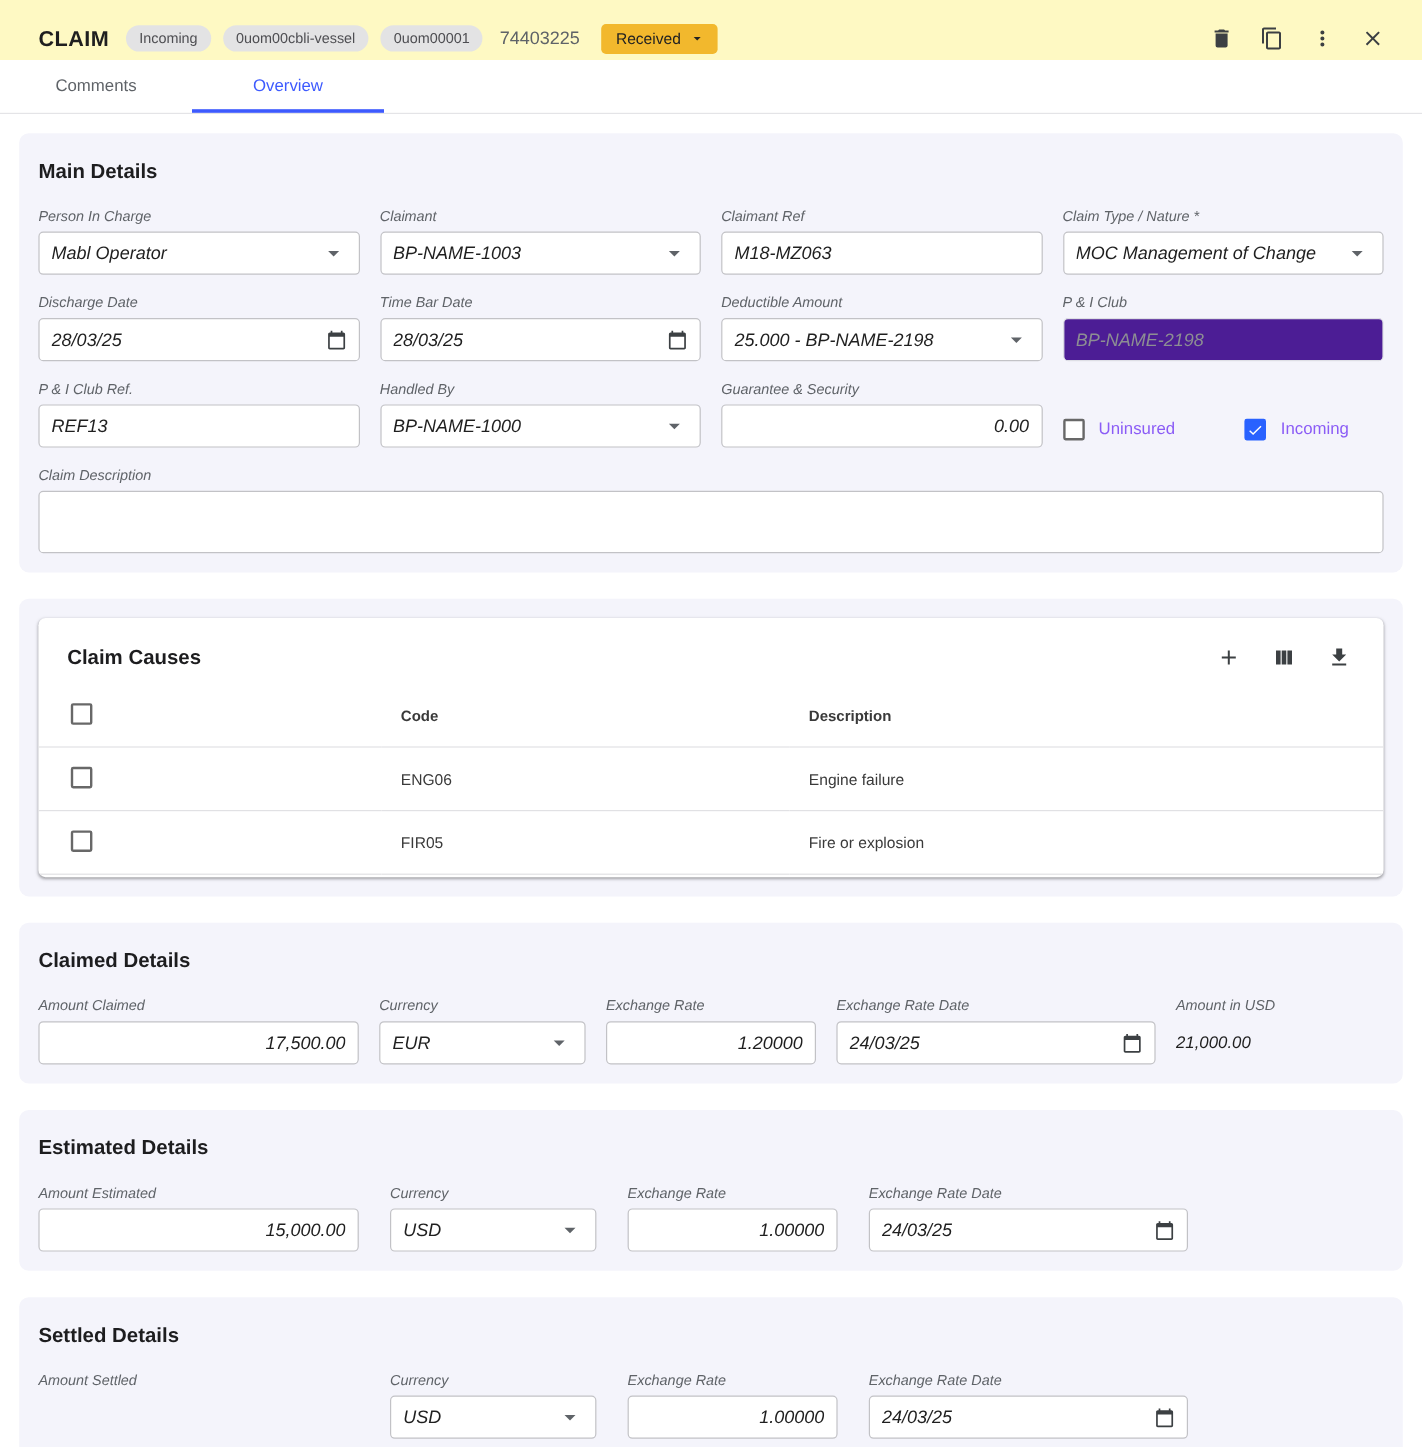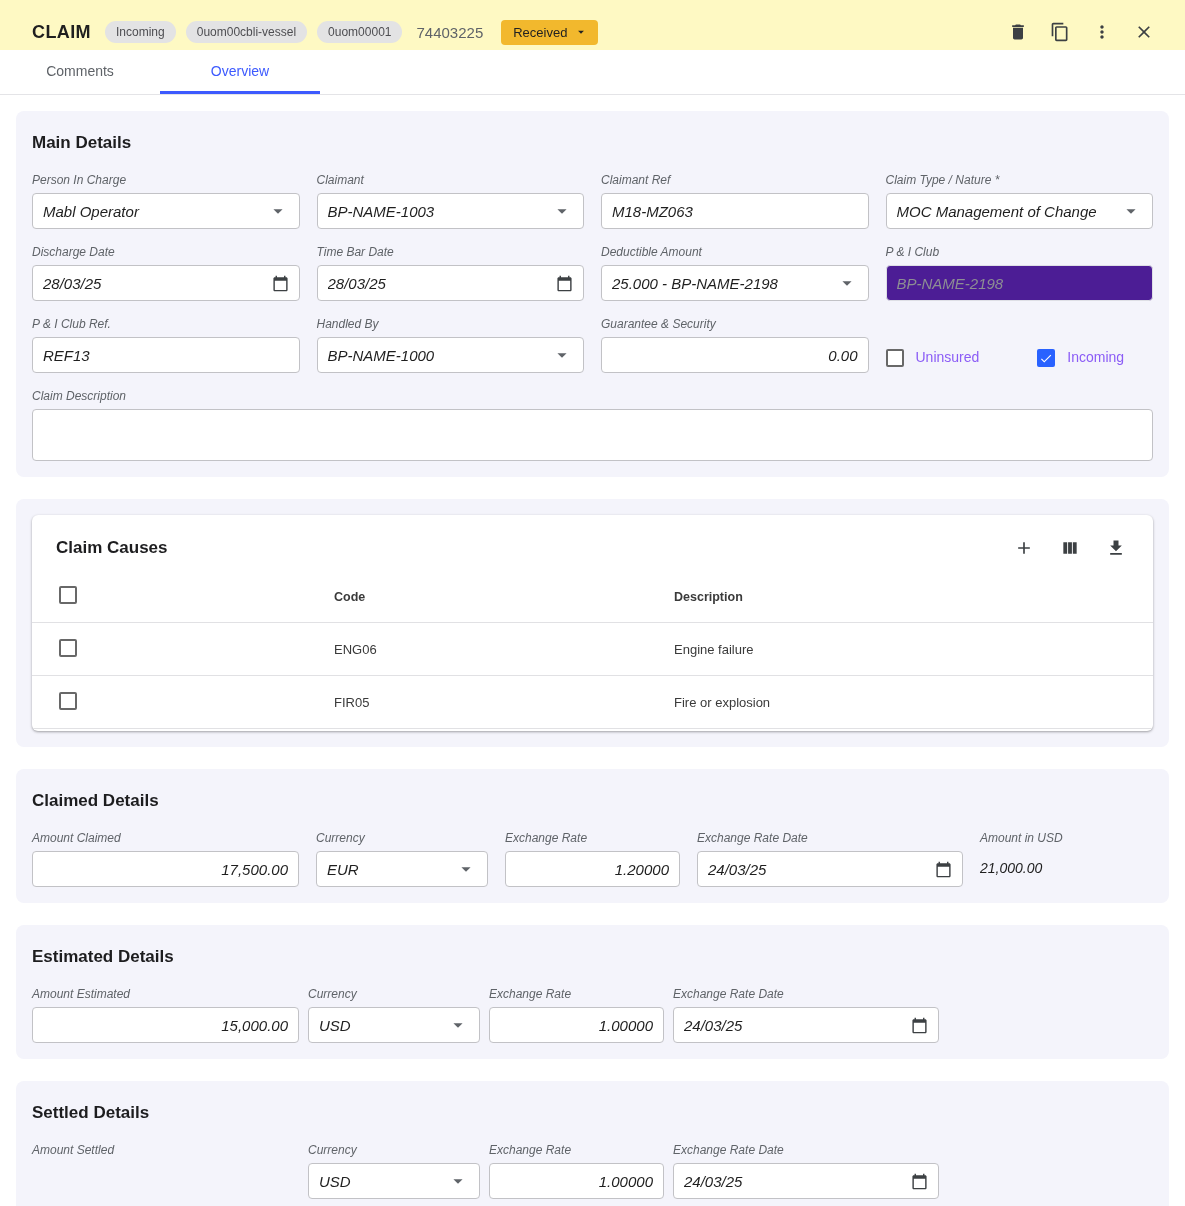--- a/index.html
+++ b/index.html
@@ -30,21 +30,21 @@
   .tab{width:160px;text-align:center;height:44px;line-height:42px;font-size:14px;color:#5f6368;cursor:pointer;position:relative;}
   .tab.active{color:var(--accent);font-weight:500;}
   .tab.active::after{content:"";position:absolute;left:0;right:0;bottom:0;height:3px;background:var(--accent);}
   
   .content{padding:16px 16px 24px;display:flex;flex-direction:column;gap:22px;background:#fff;}
   .panel{background:#f4f4fb;border-radius:8px;padding:16px;}
   .panel-title{font-size:17px;font-weight:700;color:#1d1d1f;margin:6px 0 20px;}
   
   .grid-main{display:grid;grid-template-columns:repeat(4,1fr);column-gap:17px;row-gap:16px;}
   .grid-claimed{display:grid;grid-template-columns:267px 172px 175px 266px 1fr;column-gap:17px;}
-  .grid-estimated{display:grid;grid-template-columns:267px 172px 175px 266px;column-gap:9px;}
+  .grid-estimated{display:grid;grid-template-columns:267px 172px 175px 266px;column-gap:26px;}
   .field{display:flex;flex-direction:column;min-width:0;font-style:italic;}
   .field-label{font-size:12px;color:#5f6368;margin-bottom:6px;white-space:nowrap;}
   .field-box{height:36px;background:#fff;border:1px solid #c2c2c6;border-radius:4px;display:flex;align-items:center;padding:0 10px;font-size:15px;color:#1f1f1f;}
   .field-box input{border:none;outline:none;width:100%;font:inherit;color:inherit;background:transparent;min-width:0;}
   .field-box.num input{text-align:right;}
   .field-box.disabled{background:#4c1d95;border-color:#dedfe5;color:#8d8e93;}
   .field-value{flex:1;overflow:hidden;text-overflow:ellipsis;white-space:nowrap;}
   .caret-icon{margin-left:auto;display:inline-flex;}
   .caret-icon svg{width:22px;height:22px;fill:#5f6368;}
   .cal-icon{margin-left:auto;display:inline-flex;cursor:pointer;}

